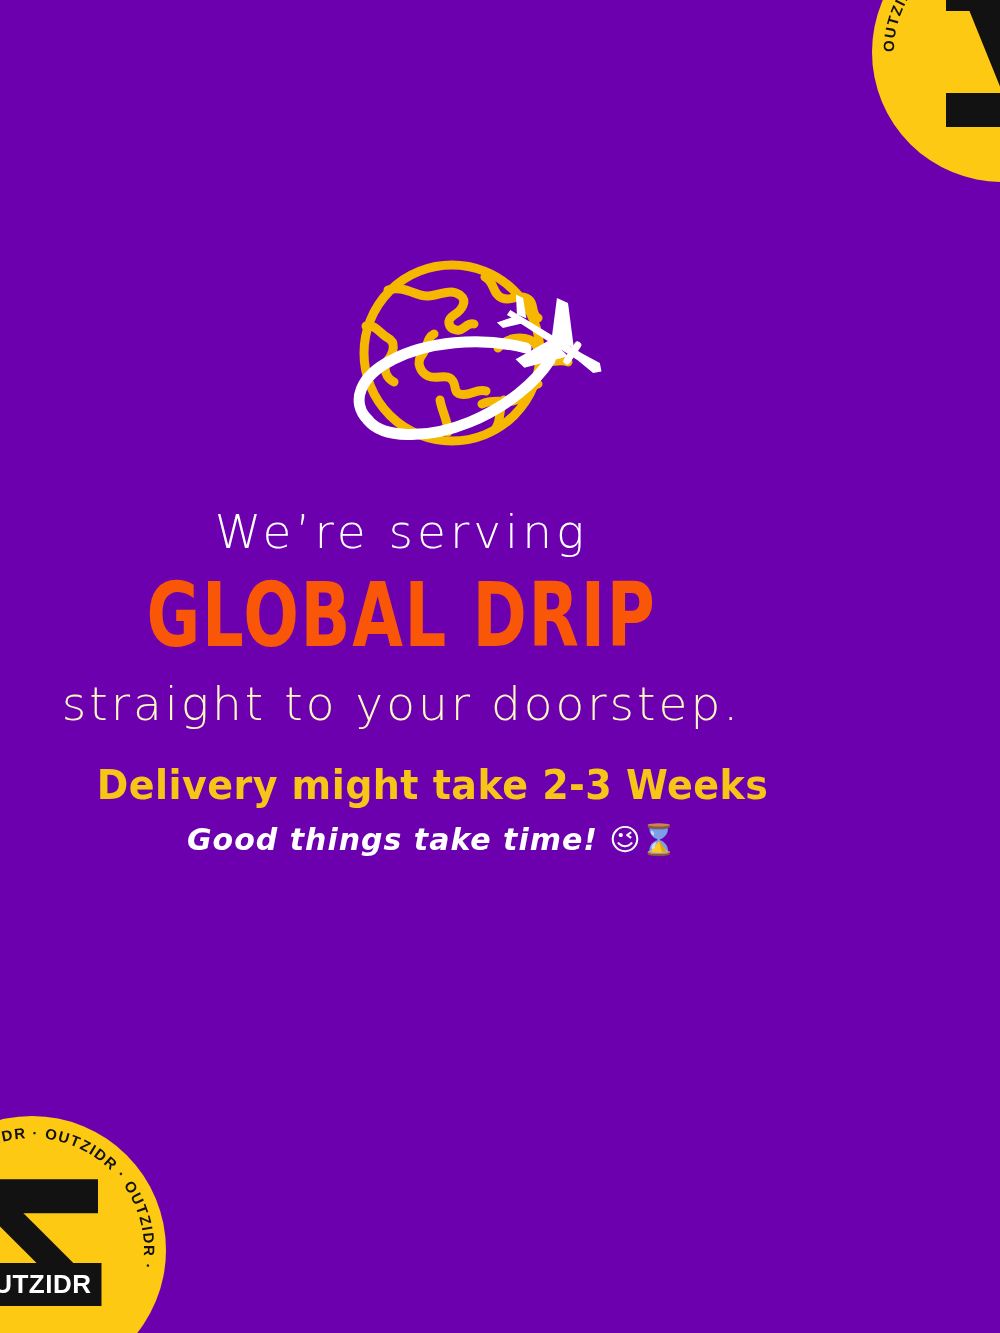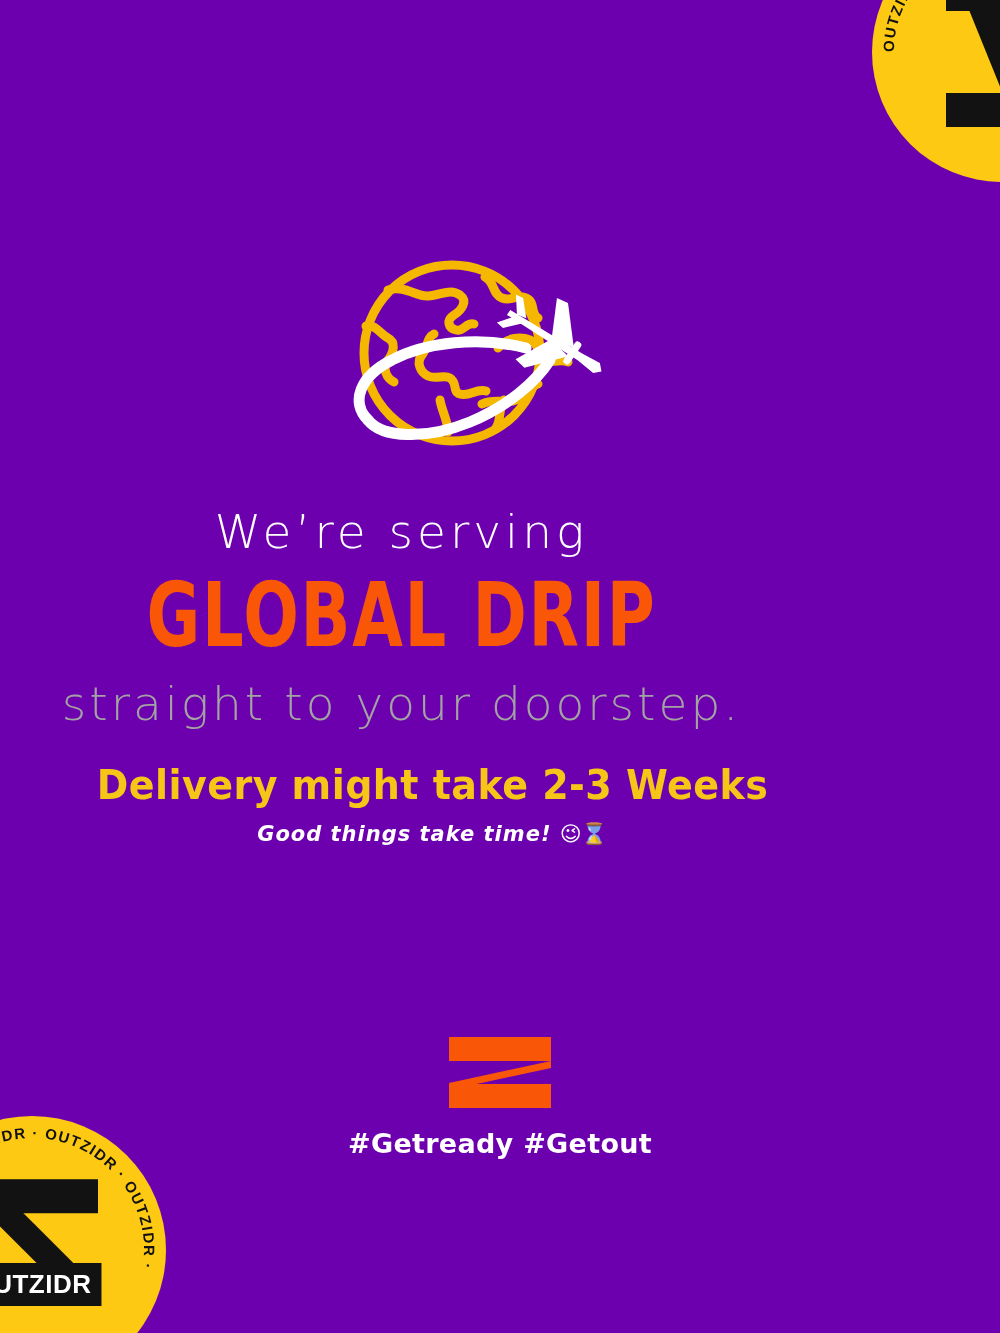--- a/index.html
+++ b/index.html
@@ -127,21 +127,21 @@
     color: #F95608;
     font-size: 78px;
     font-weight: 700;
     letter-spacing: 2px;
     line-height: 1.18;
     margin-top: 10px;
     transform: scaleX(0.84) scaleY(1.14);
     font-family: "DejaVu Sans", sans-serif;
   }
   .line-doorstep {
-    color: #a3a3a3;
+    color: #fef9c3;
     font-size: 47px;
     font-weight: 300;
     letter-spacing: 3px;
     line-height: 1.15;
     margin-top: 16px;
     font-family: "DejaVu Sans", sans-serif;
   }
 
   .delivery {
     position: absolute;
@@ -154,21 +154,21 @@
     color: #F5C518;
     font-size: 40px;
     font-weight: 700;
     letter-spacing: 0.5px;
     font-family: "DejaVu Sans", sans-serif;
     transform: scaleX(0.95);
   }
   .delivery-sub {
     margin-top: 14px;
     color: #ffffff;
-    font-size: 21px;
+    font-size: 30px;
     font-weight: 700;
     font-style: italic;
     letter-spacing: 1px;
     font-family: "DejaVu Sans", sans-serif;
   }
   .delivery-sub .emoji {
     font-style: normal;
     font-weight: 400;
     letter-spacing: 0;
   }
@@ -261,30 +261,20 @@
   </div>
 
   <div class="delivery">
     <div class="delivery-main">Delivery might take 2-3 Weeks</div>
     <div class="delivery-sub">
       <span>Good things take time!</span>
       <span class="emoji">😉⌛</span>
     </div>
   </div>
 
-  <div class="footer">
-    <div class="logo-z">
-      <svg viewBox="0 0 106 75" aria-hidden="true">
-        <path d="M2,2 L104,2 L104,26 L2,26 Z" fill="#F95608"></path>
-        <path d="M104,26 L104,33 L2,55 L2,48 Z" fill="#F95608"></path>
-        <path d="M2,49 L104,49 L104,73 L2,73 Z" fill="#F95608"></path>
-      </svg>
-    </div>
-    <div class="hashtags">#Getready #Getout</div>
-  </div>
 
   <div class="badge badge-bl">
     <div class="badge-ring">
       <svg viewBox="0 0 268 268" aria-hidden="true">
         <defs>
           <path id="rimBL" d="M134,134 m-112,0 a112,112 0 1,1 224,0 a112,112 0 1,1 -224,0"></path>
         </defs>
         <text>
           <textPath href="#rimBL" startOffset="0">OUTZIDR · OUTZIDR · OUTZIDR · OUTZIDR · </textPath>
         </text>

